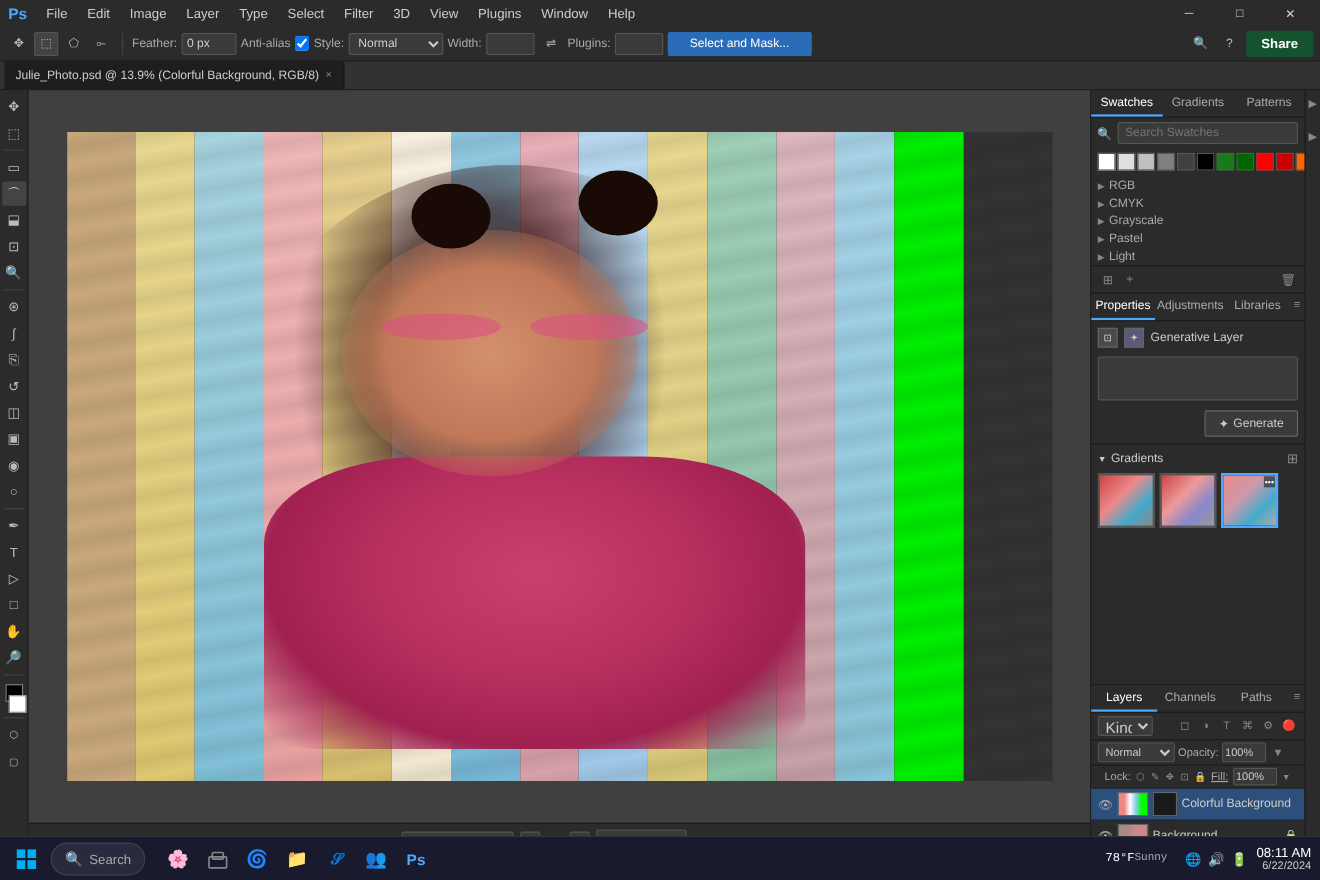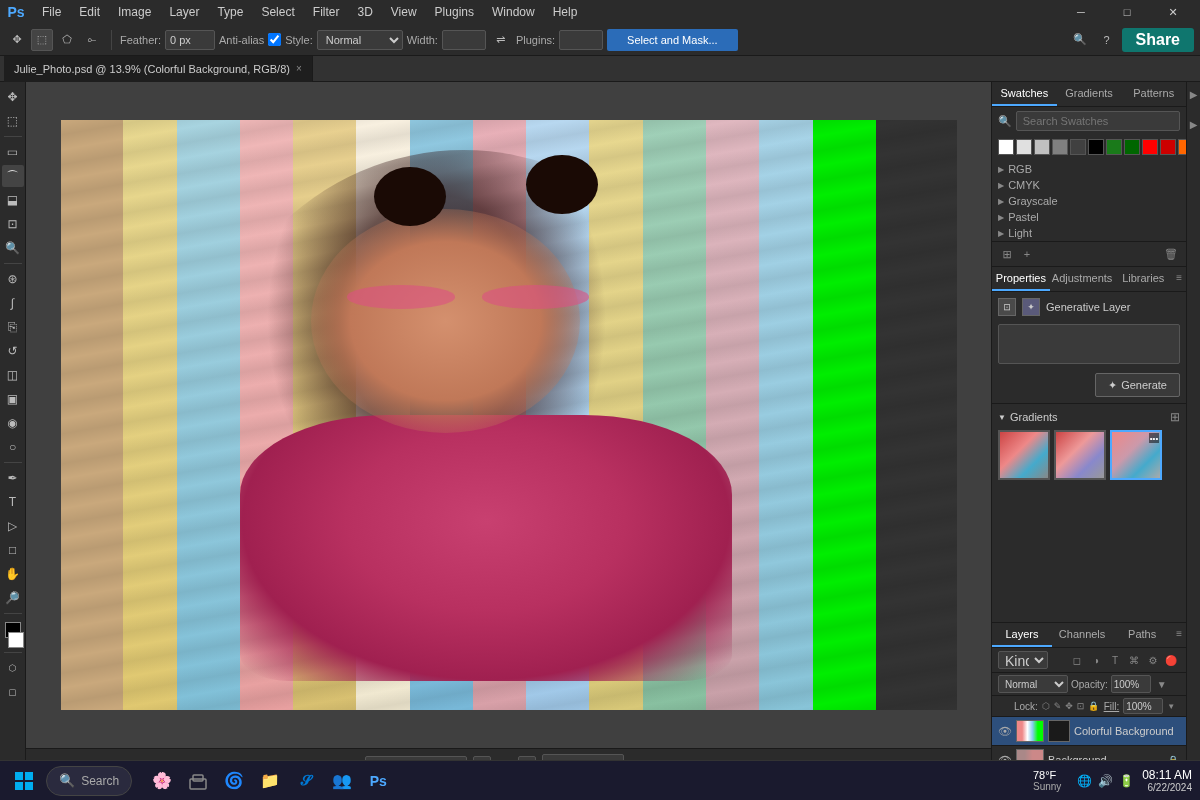--- a/index.html
+++ b/index.html
@@ -15,21 +15,21 @@
     
     .toolbar { display: flex; align-items: center; background: #2b2b2b; height: 32px; padding: 0 6px; gap: 4px; border-bottom: 1px solid #1a1a1a; }
     .tool-group { display: flex; align-items: center; gap: 3px; }
     .tool-btn { width: 22px; height: 22px; display: flex; align-items: center; justify-content: center; border-radius: 2px; cursor: pointer; color: #bbb; font-size: 11px; border: 1px solid transparent; }
     .tool-btn:hover, .tool-btn.active { background: #444; border-color: #555; }
     .toolbar-label { color: #aaa; font-size: 11px; }
     .toolbar-input { background: #3a3a3a; border: 1px solid #555; color: #ccc; height: 20px; width: 44px; padding: 1px 4px; font-size: 11px; border-radius: 2px; }
     .toolbar-select { background: #3a3a3a; border: 1px solid #555; color: #ccc; height: 20px; padding: 1px 4px; font-size: 11px; border-radius: 2px; }
     .select-mask-btn { background: #2b6cb8; color: #fff; border: none; height: 22px; padding: 0 20px; font-size: 11px; border-radius: 2px; cursor: pointer; }
     .toolbar-sep { width: 1px; height: 20px; background: #444; margin: 0 4px; }
-    .share-btn { background: #0f766e; color: #fff; border: none; height: 24px; padding: 0 14px; font-size: 16px; border-radius: 3px; cursor: pointer; font-weight: 600; margin-left: auto; }
+    .share-btn { background: #14532d; color: #fff; border: none; height: 24px; padding: 0 14px; font-size: 12px; border-radius: 3px; cursor: pointer; font-weight: 600; margin-left: auto; }
 
     
     .tab-bar { background: #323232; height: 26px; display: flex; align-items: center; padding: 0 4px; border-bottom: 1px solid #1a1a1a; }
     .tab { display: flex; align-items: center; gap: 6px; height: 26px; padding: 0 10px; background: #1e1e1e; border-right: 1px solid #1a1a1a; font-size: 11px; color: #ccc; cursor: pointer; }
     .tab .tab-close { color: #888; font-size: 10px; }
 
     
     .main-layout { display: flex; height: calc(800px - 24px - 32px - 26px); }
 
     
@@ -98,21 +98,21 @@
     .layers-tabs { display: flex; background: #2b2b2b; border-bottom: 1px solid #1a1a1a; }
     .layers-tab { flex: 1; text-align: center; padding: 5px 2px; font-size: 11px; cursor: pointer; color: #aaa; border-bottom: 2px solid transparent; }
     .layers-tab.active { color: #fff; border-bottom: 2px solid #4da9ff; }
     .layers-toolbar { display: flex; align-items: center; gap: 3px; padding: 3px 6px; border-bottom: 1px solid #1a1a1a; }
     .layers-kind-select { background: #3a3a3a; border: 1px solid #555; color: #ccc; height: 18px; padding: 0 2px; font-size: 14px; border-radius: 2px; width: 50px; }
     .layers-icon-btn { width: 16px; height: 16px; display: flex; align-items: center; justify-content: center; color: #888; font-size: 10px; cursor: pointer; }
     .layers-blend-row { display: flex; align-items: center; gap: 3px; padding: 2px 6px; border-bottom: 1px solid #1a1a1a; }
     .blend-select { background: #3a3a3a; border: 1px solid #555; color: #ccc; height: 18px; padding: 0 2px; font-size: 10px; border-radius: 2px; width: 70px; }
     .opacity-label { font-size: 10px; color: #aaa; }
     .opacity-input { background: #3a3a3a; border: 1px solid #555; color: #ccc; height: 18px; width: 40px; padding: 0 2px; font-size: 10px; border-radius: 2px; }
-    .layers-lock-row { display: flex; align-items: center; gap: 4px; padding: 2px 22px; border-bottom: 1px solid #1a1a1a; }
+    .layers-lock-row { display: flex; align-items: center; gap: 4px; padding: 2px 12px; border-bottom: 1px solid #1a1a1a; }
     .lock-label { font-size: 10px; color: #aaa; }
     .lock-icon-btn { width: 16px; height: 16px; display: flex; align-items: center; justify-content: center; color: #888; font-size: 9px; cursor: pointer; }
     .fill-label { font-size: 10px; color: #aaa; margin-left: auto; text-decoration: underline; }
     .fill-input { background: #3a3a3a; border: 1px solid #555; color: #ccc; height: 16px; width: 40px; padding: 0 2px; font-size: 10px; border-radius: 2px; }
     .layer-row { display: flex; align-items: center; gap: 4px; padding: 3px 6px; cursor: pointer; border-bottom: 1px solid #1a1a1a; }
     .layer-row.active { background: #2d4f7c; }
     .layer-vis { width: 14px; height: 14px; display: flex; align-items: center; justify-content: center; color: #aaa; font-size: 11px; cursor: pointer; }
     .layer-thumb { width: 28px; height: 22px; background: #555; border: 1px solid #666; flex-shrink: 0; position: relative; overflow: hidden; }
     .layer-thumb-colorful { background: linear-gradient(to right, #e88 20%, #fff 40%, #8ce 60%, #0f0 80%); }
     .layer-thumb-bg { background: linear-gradient(to right, #a88 30%, #c88 60%); }
@@ -128,21 +128,21 @@
     .taskbar-search { display: flex; align-items: center; gap: 6px; background: #2a2a3e; border: 1px solid #444; border-radius: 16px; padding: 4px 12px; height: 30px; cursor: pointer; }
     .taskbar-search-icon { color: #888; font-size: 13px; }
     .taskbar-search-text { color: #aaa; font-size: 12px; }
     .taskbar-apps { display: flex; align-items: center; gap: 4px; margin-left: 8px; }
     .taskbar-app { width: 32px; height: 32px; display: flex; align-items: center; justify-content: center; font-size: 16px; cursor: pointer; border-radius: 4px; }
     .taskbar-right { margin-left: auto; display: flex; align-items: center; gap: 8px; }
     .system-icons { display: flex; align-items: center; gap: 6px; color: #ccc; font-size: 12px; }
     .clock { text-align: right; }
     .clock-time { font-size: 12px; color: #fff; }
     .clock-date { font-size: 10px; color: #ccc; }
-    .weather-widget { display: flex; flex-direction: column; align-items: flex-start; margin-right: 8px; }
+    .weather-widget { display: flex; align-items: flex-start; margin-right: 8px; font-family: Liberation Mono, monospace; }
     .weather-temp { font-size: 11px; color: #fff; }
     .weather-desc { font-size: 10px; color: #aaa; }
     .pr-icon { width: 12px; height: 12px; color: #888; font-size: 10px; display: flex; align-items: center; justify-content: center; cursor: pointer; }
 
     .right-side-icons { width: 14px; background: #2b2b2b; display: flex; flex-direction: column; align-items: center; padding: 6px 0; gap: 8px; flex-shrink: 0; border-left: 1px solid #1a1a1a; }
   </style>
 </head>
 <body>
 
 <div class="menu-bar">

